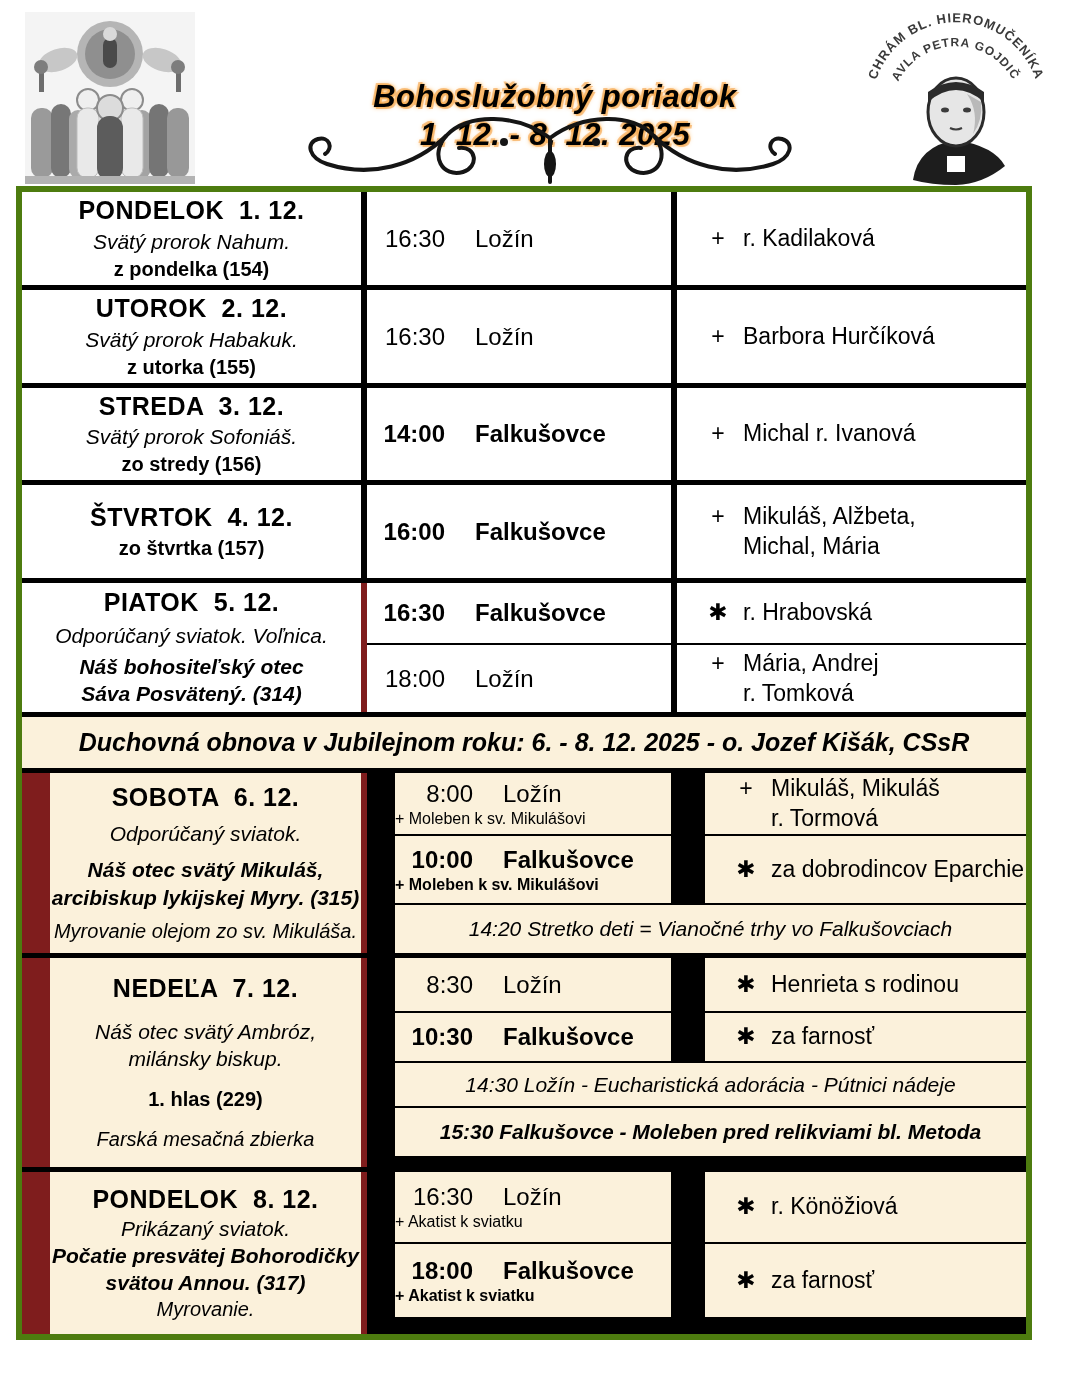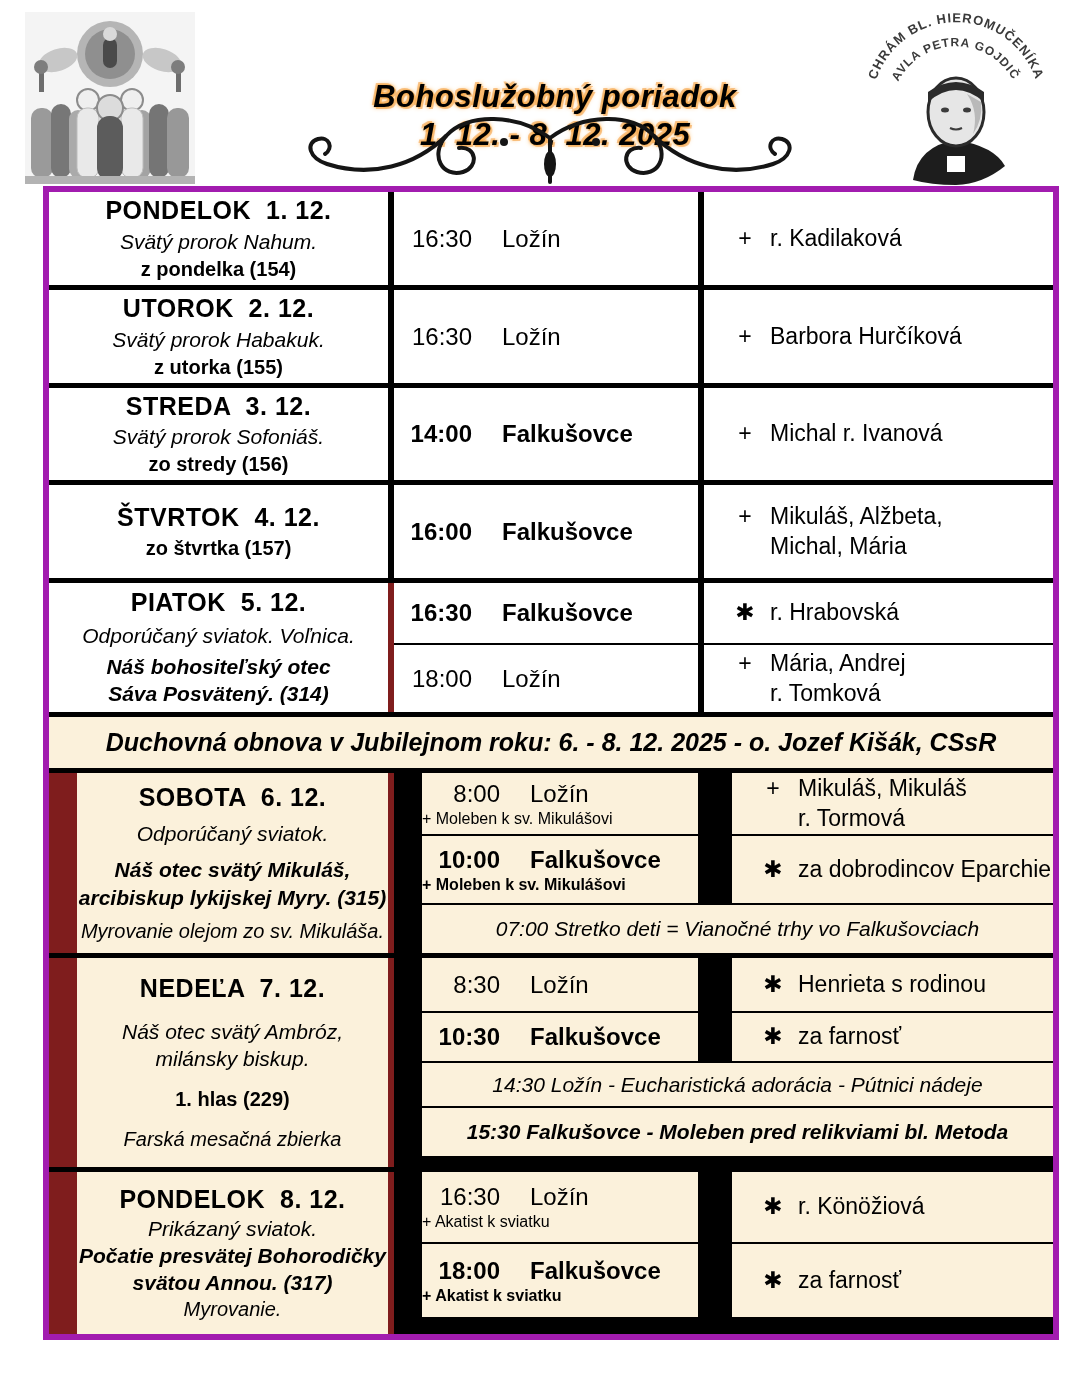--- a/index.html
+++ b/index.html
@@ -11,22 +11,22 @@
   .hdr { position:absolute; left:0; top:0; width:1069px; height:186px; }
   .icon-wrap { position:absolute; left:25px; top:12px; width:170px; height:172px; }
   .titles { position:absolute; left:160px; top:30px; width:790px; text-align:center;margin-top:48px; }
   .title-line { font-size:31px; font-weight:700; font-style:italic; line-height:38px; letter-spacing:0.5px;
                 text-shadow: 0 0 5px #F7A63F, 0 0 2px #F7A63F, 2px 2px 0 rgba(244,154,60,.55), -2px -2px 0 rgba(244,154,60,.55); }
   .flourish { position:absolute; left:283px; top:112px; }
   .stamp { position:absolute; right:12px; top:8px; width:202px; height:180px; }
   .stamp text { font-family:"Liberation Sans", sans-serif; font-weight:700; fill:#3a3a3a; }
 
   
-  .tbl { position:absolute; left:43px; top:186px; width:1004px; background:#000;
-         border:6px solid #a21caf; display:flex; flex-direction:column; gap:5px; }
+  .tbl { position:absolute; left:16px; top:186px; width:1004px; background:#000;
+         border:6px solid #4d7c0f; display:flex; flex-direction:column; gap:5px; }
   .row  { display:grid; grid-template-columns:339px 304px 349px; gap:6px; background:#000; }
   .row2 { display:grid; grid-template-columns:339px 659px; gap:6px; background:#7f1d1d; }
   .subs { display:flex; flex-direction:column; gap:2px; background:#000; }
   .subrow  { display:grid; grid-template-columns:304px 349px; gap:6px; background:#000; }
   .cell { background:#fff; display:flex; flex-direction:column; justify-content:center; align-items:center; overflow:hidden; }
   .cream .cell, .cell.cream { background:#FBF1DB;margin-left:28px; }
 
   
   .daycell { text-align:center; line-height:1.25; }
   .day-title { font-size:25px; font-weight:700; letter-spacing:0.5px; white-space:pre; }
@@ -318,21 +318,21 @@
           </div>
           <div class="cell intent">
             <div class="pair">
                 <span class="sign">✱</span>
             <div class="names">
                   <div>za dobrodincov Eparchie</div>
                 </div>
               </div>
           </div>
         </div>
-        <div class="cell full" style="height:48px">07:00  Stretko deti  =  Vianočné trhy vo Falkušovciach</div>
+        <div class="cell full" style="height:48px">14:20  Stretko deti  =  Vianočné trhy vo Falkušovciach</div>
       </div>
     </div>
 
     <div class="row2 cream" style="height:209px">
       <div class="cell daycell ev">
         <div class="day-title">NEDEĽA  7. 12.</div>
         <div class="sub">
           <div>Náš otec svätý Ambróz,</div>
           <div>milánsky biskup.</div>
         </div>

